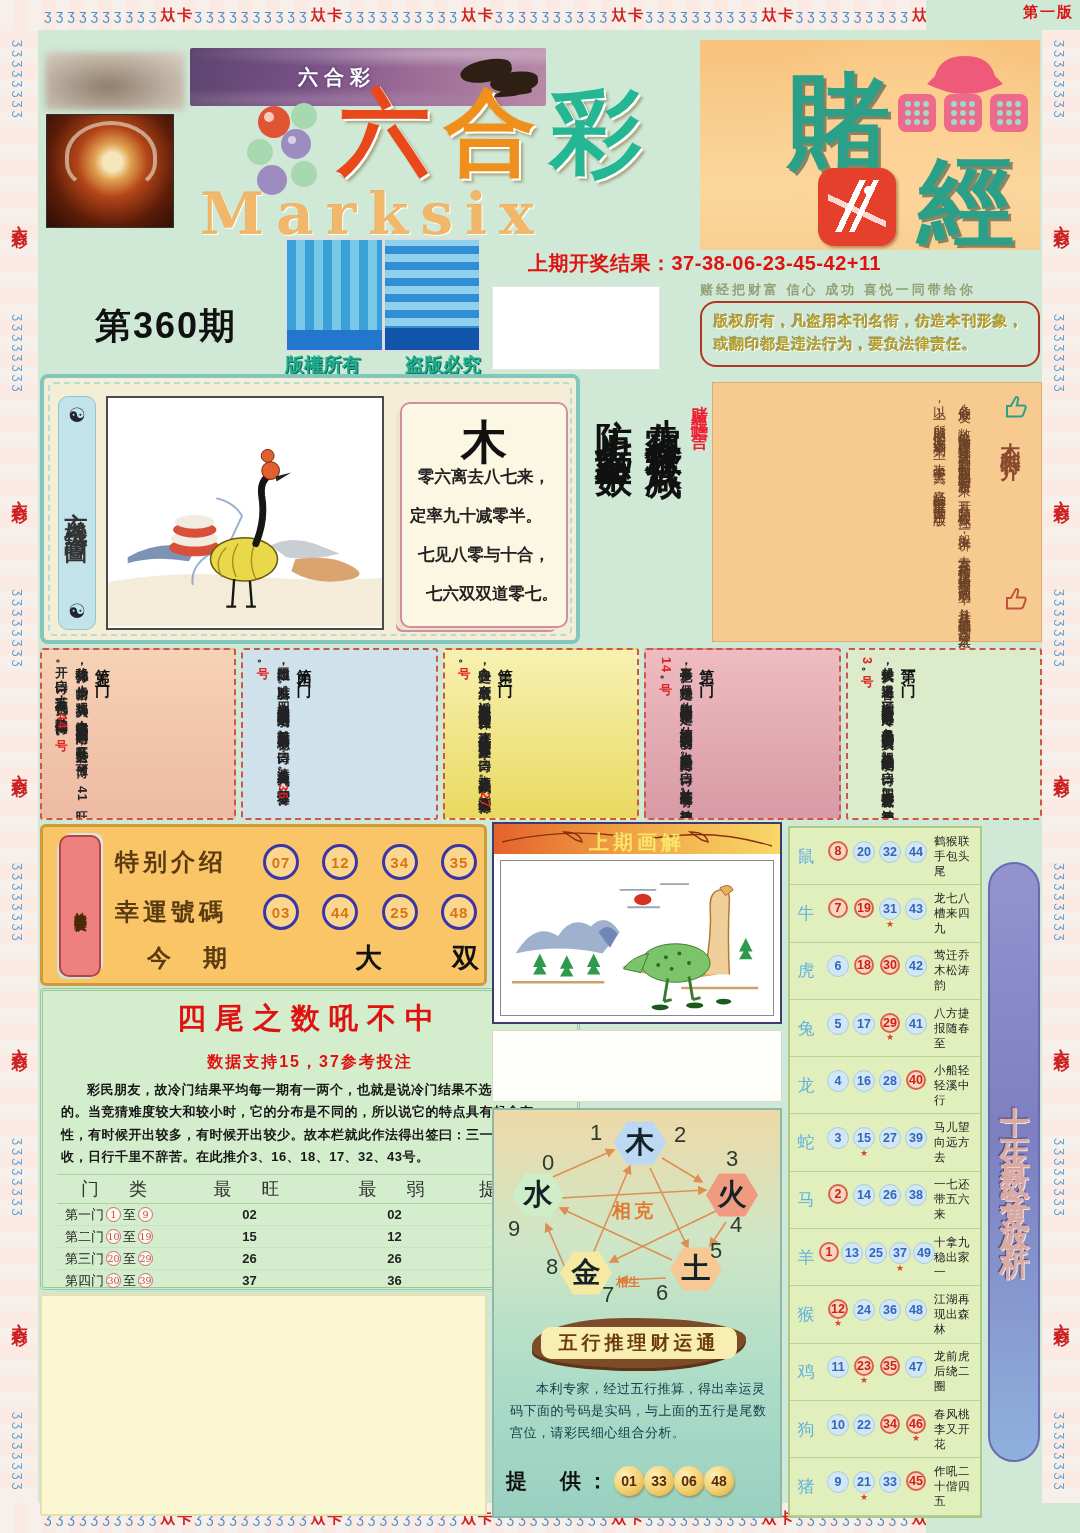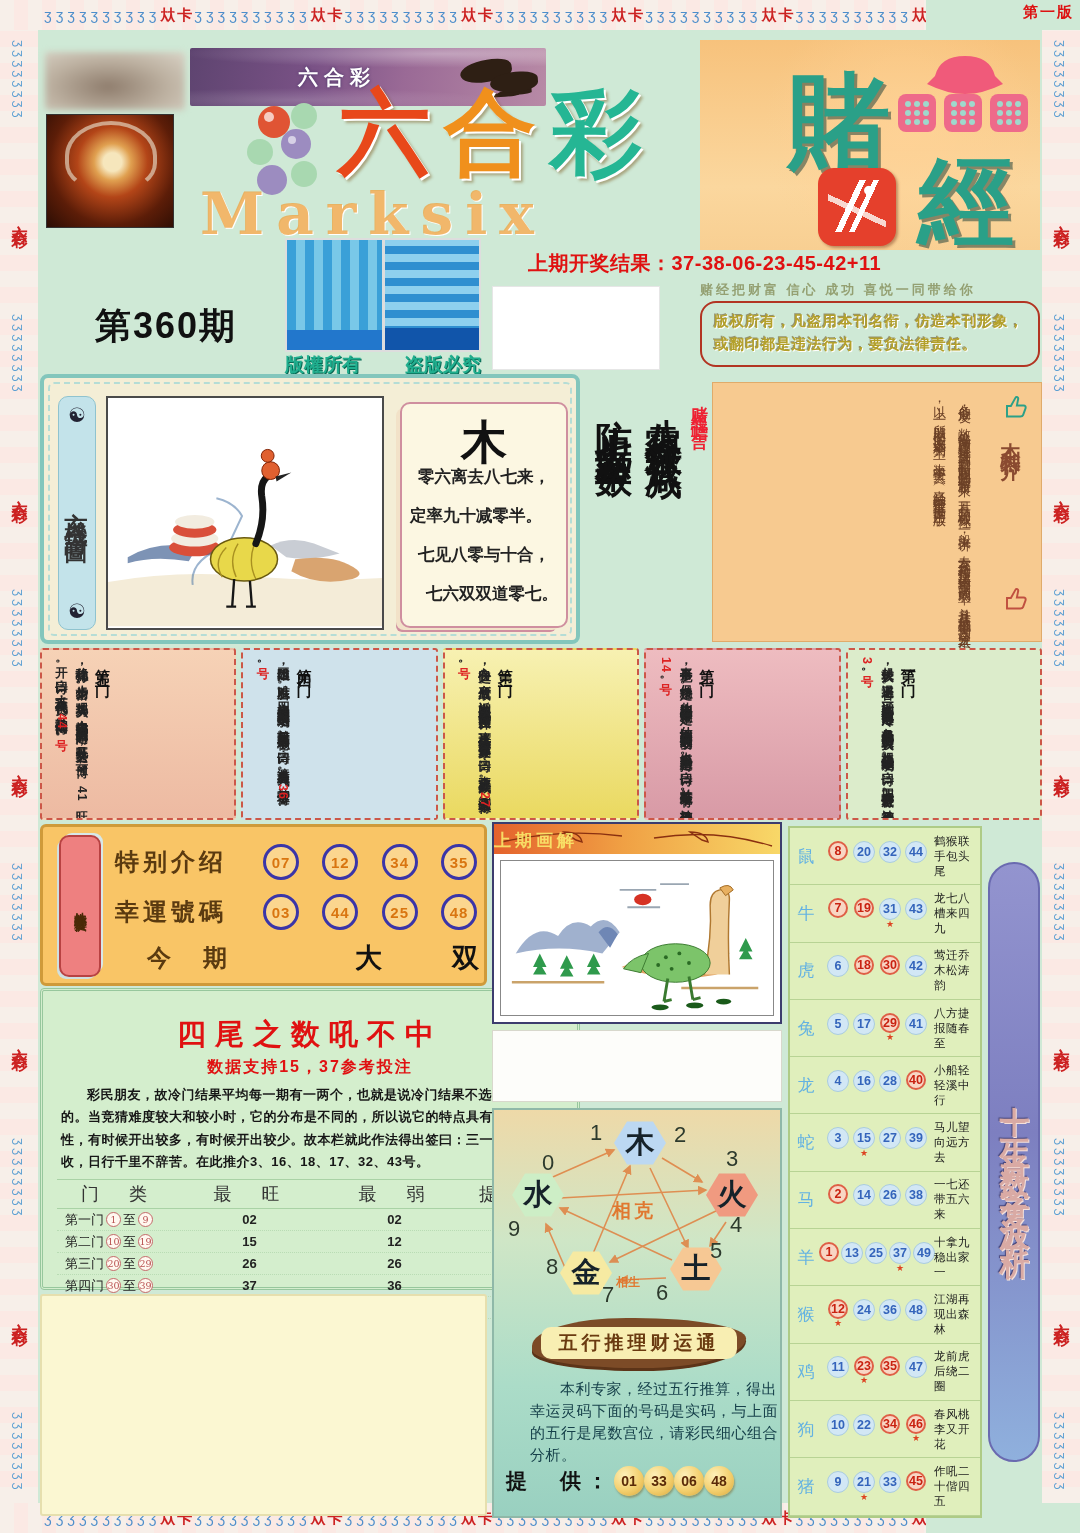--- a/index.html
+++ b/index.html
@@ -125,40 +125,40 @@
   #lucky-rows{position:absolute;left:72px;top:10px;width:368px;}
   .lucky-row{display:flex;align-items:center;height:50px;}
   .lucky-label{width:148px;font-family:"DejaVu Serif",serif;font-size:24px;font-weight:bold;color:#5a3a10;letter-spacing:4px;}
   .lucky-nums{flex:1;display:flex;justify-content:space-between;padding-right:6px;}
   .lucky-circle{width:36px;height:36px;border:3px solid #3b35a8;border-radius:50%;display:flex;align-items:center;justify-content:center;
       font-size:15px;font-weight:bold;color:#d97510;letter-spacing:1px;background:rgba(255,245,220,.35);}
   .period-row{display:flex;align-items:center;height:46px;}
   .period-vals{flex:1;display:flex;gap:70px;padding-left:60px;font-size:27px;font-weight:bold;color:#111;}
 
   
-  .ft-box{position:absolute;left:40px;top:988px;width:540px;height:302px;background:#d4eecd;border:3px double #97c79d;border-radius:4px;padding:24px 4px 4px;}
+  .ft-box{position:absolute;left:40px;top:988px;width:540px;height:302px;background:#d4eecd;border:3px double #97c79d;border-radius:4px;padding:8px 4px 4px;}
   .ft-title{text-align:center;font-size:29px;font-weight:bold;color:#e01111;letter-spacing:9px;}
-  .ft-sub{text-align:center;font-size:16px;font-weight:bold;color:#e01111;letter-spacing:2px;margin-top:2px;}
+  .ft-sub{text-align:center;font-size:16px;font-weight:bold;color:#e01111;letter-spacing:2px;margin-top:13px;}
   .ft-body{margin:6px 14px 0;font-size:13px;font-weight:bold;color:#161616;line-height:1.72;text-indent:2em;letter-spacing:.5px;}
   .ft-table{margin:6px 10px 0;border-top:1px solid #a9d2a5;}
   .ft-h{display:grid;grid-template-columns:120px 1fr 1fr 96px;font-family:"DejaVu Serif",serif;font-size:18px;color:#333;
       padding:2px 0;letter-spacing:6px;text-align:center;border-bottom:1px solid #a9d2a5;}
   .ft-row{display:grid;grid-template-columns:120px 1fr 1fr 96px;font-size:13px;font-weight:bold;color:#222;
       align-items:center;text-align:center;padding:1.5px 0;border-bottom:1px dotted #b9dcb4;}
   .ft-door{display:flex;align-items:center;gap:2px;justify-content:flex-start;padding-left:8px;font-family:"DejaVu Serif",serif;font-weight:normal;}
   .ft-circ{display:inline-flex;align-items:center;justify-content:center;width:15px;height:15px;border:1px solid #c46a6a;border-radius:50%;
       font-size:9.5px;color:#b85050;background:#fff8f0;}
 
   
   .blank-yellow{position:absolute;left:40px;top:1294px;width:447px;height:222px;background:#fbf7d2;border:2px solid #e6dfae;border-radius:3px;}
 
   
   .pic-box{position:absolute;left:492px;top:822px;width:290px;height:202px;border:2px solid #3c3c6e;background:#fff;}
   .pic-head{position:relative;height:30px;background:linear-gradient(90deg,#e4622c,#f0a044 45%,#f8d868);overflow:hidden;}
-  .pic-title{position:absolute;left:0;right:0;top:5px;text-align:left;font-size:17px;font-weight:bold;color:rgba(250,240,110,.85);letter-spacing:4px;}
+  .pic-title{position:absolute;left:0;right:0;top:5px;text-align:center;font-size:20px;font-weight:bold;color:rgba(250,240,110,.85);letter-spacing:4px;}
   .pic-body{position:absolute;left:6px;top:36px;right:6px;bottom:6px;border:1px solid #888;}
 
   .white-mid{position:absolute;left:492px;top:1030px;width:290px;height:72px;background:#fdfdfa;border:1px solid #d8d8cc;}
 
   
   .fe-box{position:absolute;left:492px;top:1108px;width:290px;height:410px;border:2px solid #8fb8a8;
       background:linear-gradient(180deg,#eed9a8 0%,#cfe6c6 32%,#abdcc8 68%,#99d0c0 100%);}
   .fe-diagram{position:absolute;left:10px;top:10px;width:270px;height:188px;}
   .fe-hex{position:absolute;width:52px;height:46px;display:flex;align-items:center;justify-content:center;
       font-family:"DejaVu Serif",serif;font-weight:bold;font-size:29px;color:#16222a;
@@ -171,22 +171,22 @@
   .fe-digit{position:absolute;font-size:22px;color:#2d3a2d;font-weight:500;}
   .fe-n1{left:86px;top:0;} .fe-n2{left:170px;top:2px;} .fe-n3{left:222px;top:26px;} .fe-n4{left:226px;top:92px;}
   .fe-n5{left:206px;top:118px;} .fe-n6{left:152px;top:160px;} .fe-n7{left:98px;top:162px;} .fe-n8{left:42px;top:134px;}
   .fe-n9{left:4px;top:96px;} .fe-n0{left:38px;top:30px;}
   .fe-ke{position:absolute;left:108px;top:78px;font-size:19px;font-weight:bold;color:#e07830;letter-spacing:3px;}
   .fe-sheng{position:absolute;left:112px;top:154px;font-size:12px;font-weight:bold;color:#e07830;}
   .fe-sign{position:absolute;left:38px;top:208px;width:214px;height:50px;background:#7c4b27;
       border-radius:46% 54% 50% 50%/58% 42% 62% 38%;box-shadow:0 3px 0 #5c3418;}
   .fe-sign-inner{position:absolute;left:9px;top:9px;right:9px;bottom:9px;background:#f8eeb2;border-radius:10px;
       display:flex;align-items:center;justify-content:center;font-family:"DejaVu Serif",serif;font-size:19px;font-weight:bold;color:#6a3a10;letter-spacing:4px;}
-  .fe-note{position:absolute;left:16px;top:268px;width:258px;font-family:"DejaVu Serif",serif;font-size:15px;line-height:22px;
-      color:#16404a;text-indent:2em;letter-spacing:.5px;margin-left:20px;}
+  .fe-note{position:absolute;left:16px;top:268px;width:258px;font-family:"DejaVu Serif",serif;font-size:13px;line-height:22px;
+      color:#16404a;text-indent:2em;letter-spacing:.5px;}
   .fe-offer{position:absolute;left:12px;top:356px;width:266px;display:flex;align-items:center;}
   .fe-offer-label{font-size:21px;font-weight:bold;color:#111;letter-spacing:6px;}
   .gold-ball{width:30px;height:30px;border-radius:50%;display:flex;align-items:center;justify-content:center;
       background:radial-gradient(circle at 35% 30%,#fdf0b8,#f3cf6e 55%,#d9a83c);box-shadow:1px 2px 2px rgba(120,80,10,.4);
       font-size:14px;font-weight:bold;color:#5a2a08;}
 
   
   .zo-box{position:absolute;left:788px;top:826px;width:194px;height:692px;background:#e0efbc;border:2px solid #aecb86;}
   .zo-row{display:flex;align-items:center;height:57.3px;border-bottom:1px solid #b8d394;}
   .zo-icon{width:32px;text-align:center;font-size:17px;color:#64b2e2;font-family:"DejaVu Serif",serif;}

